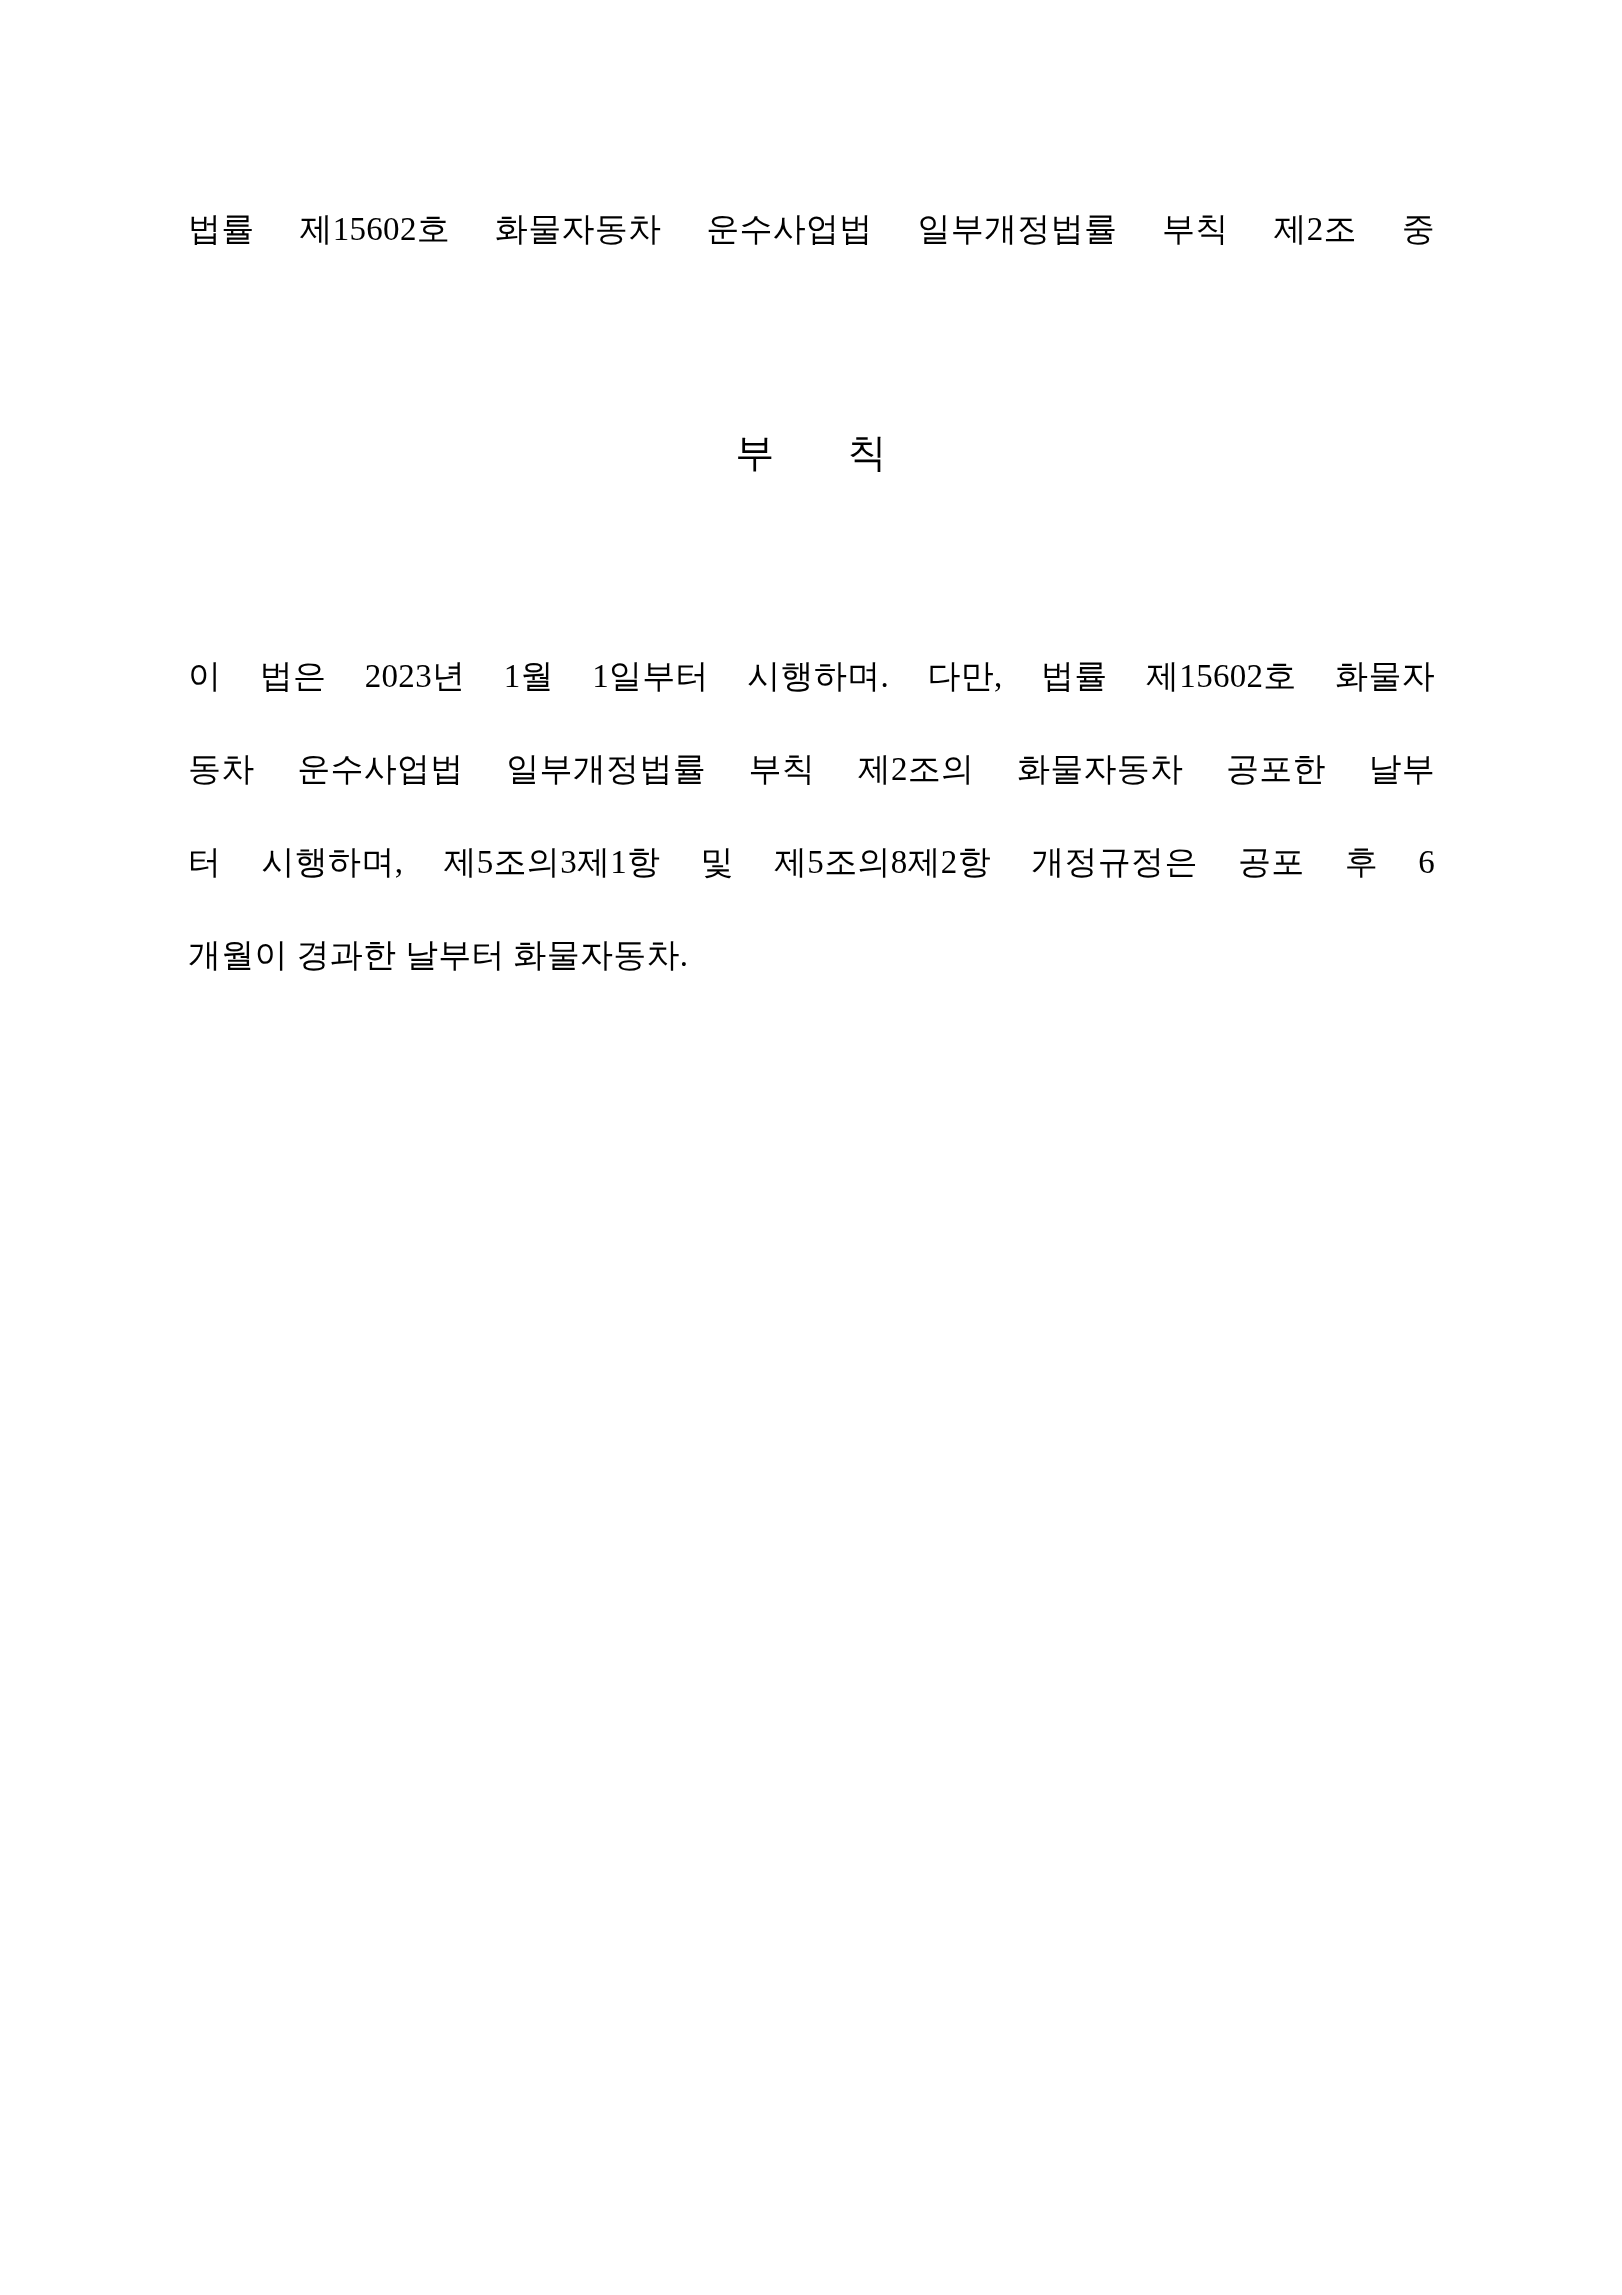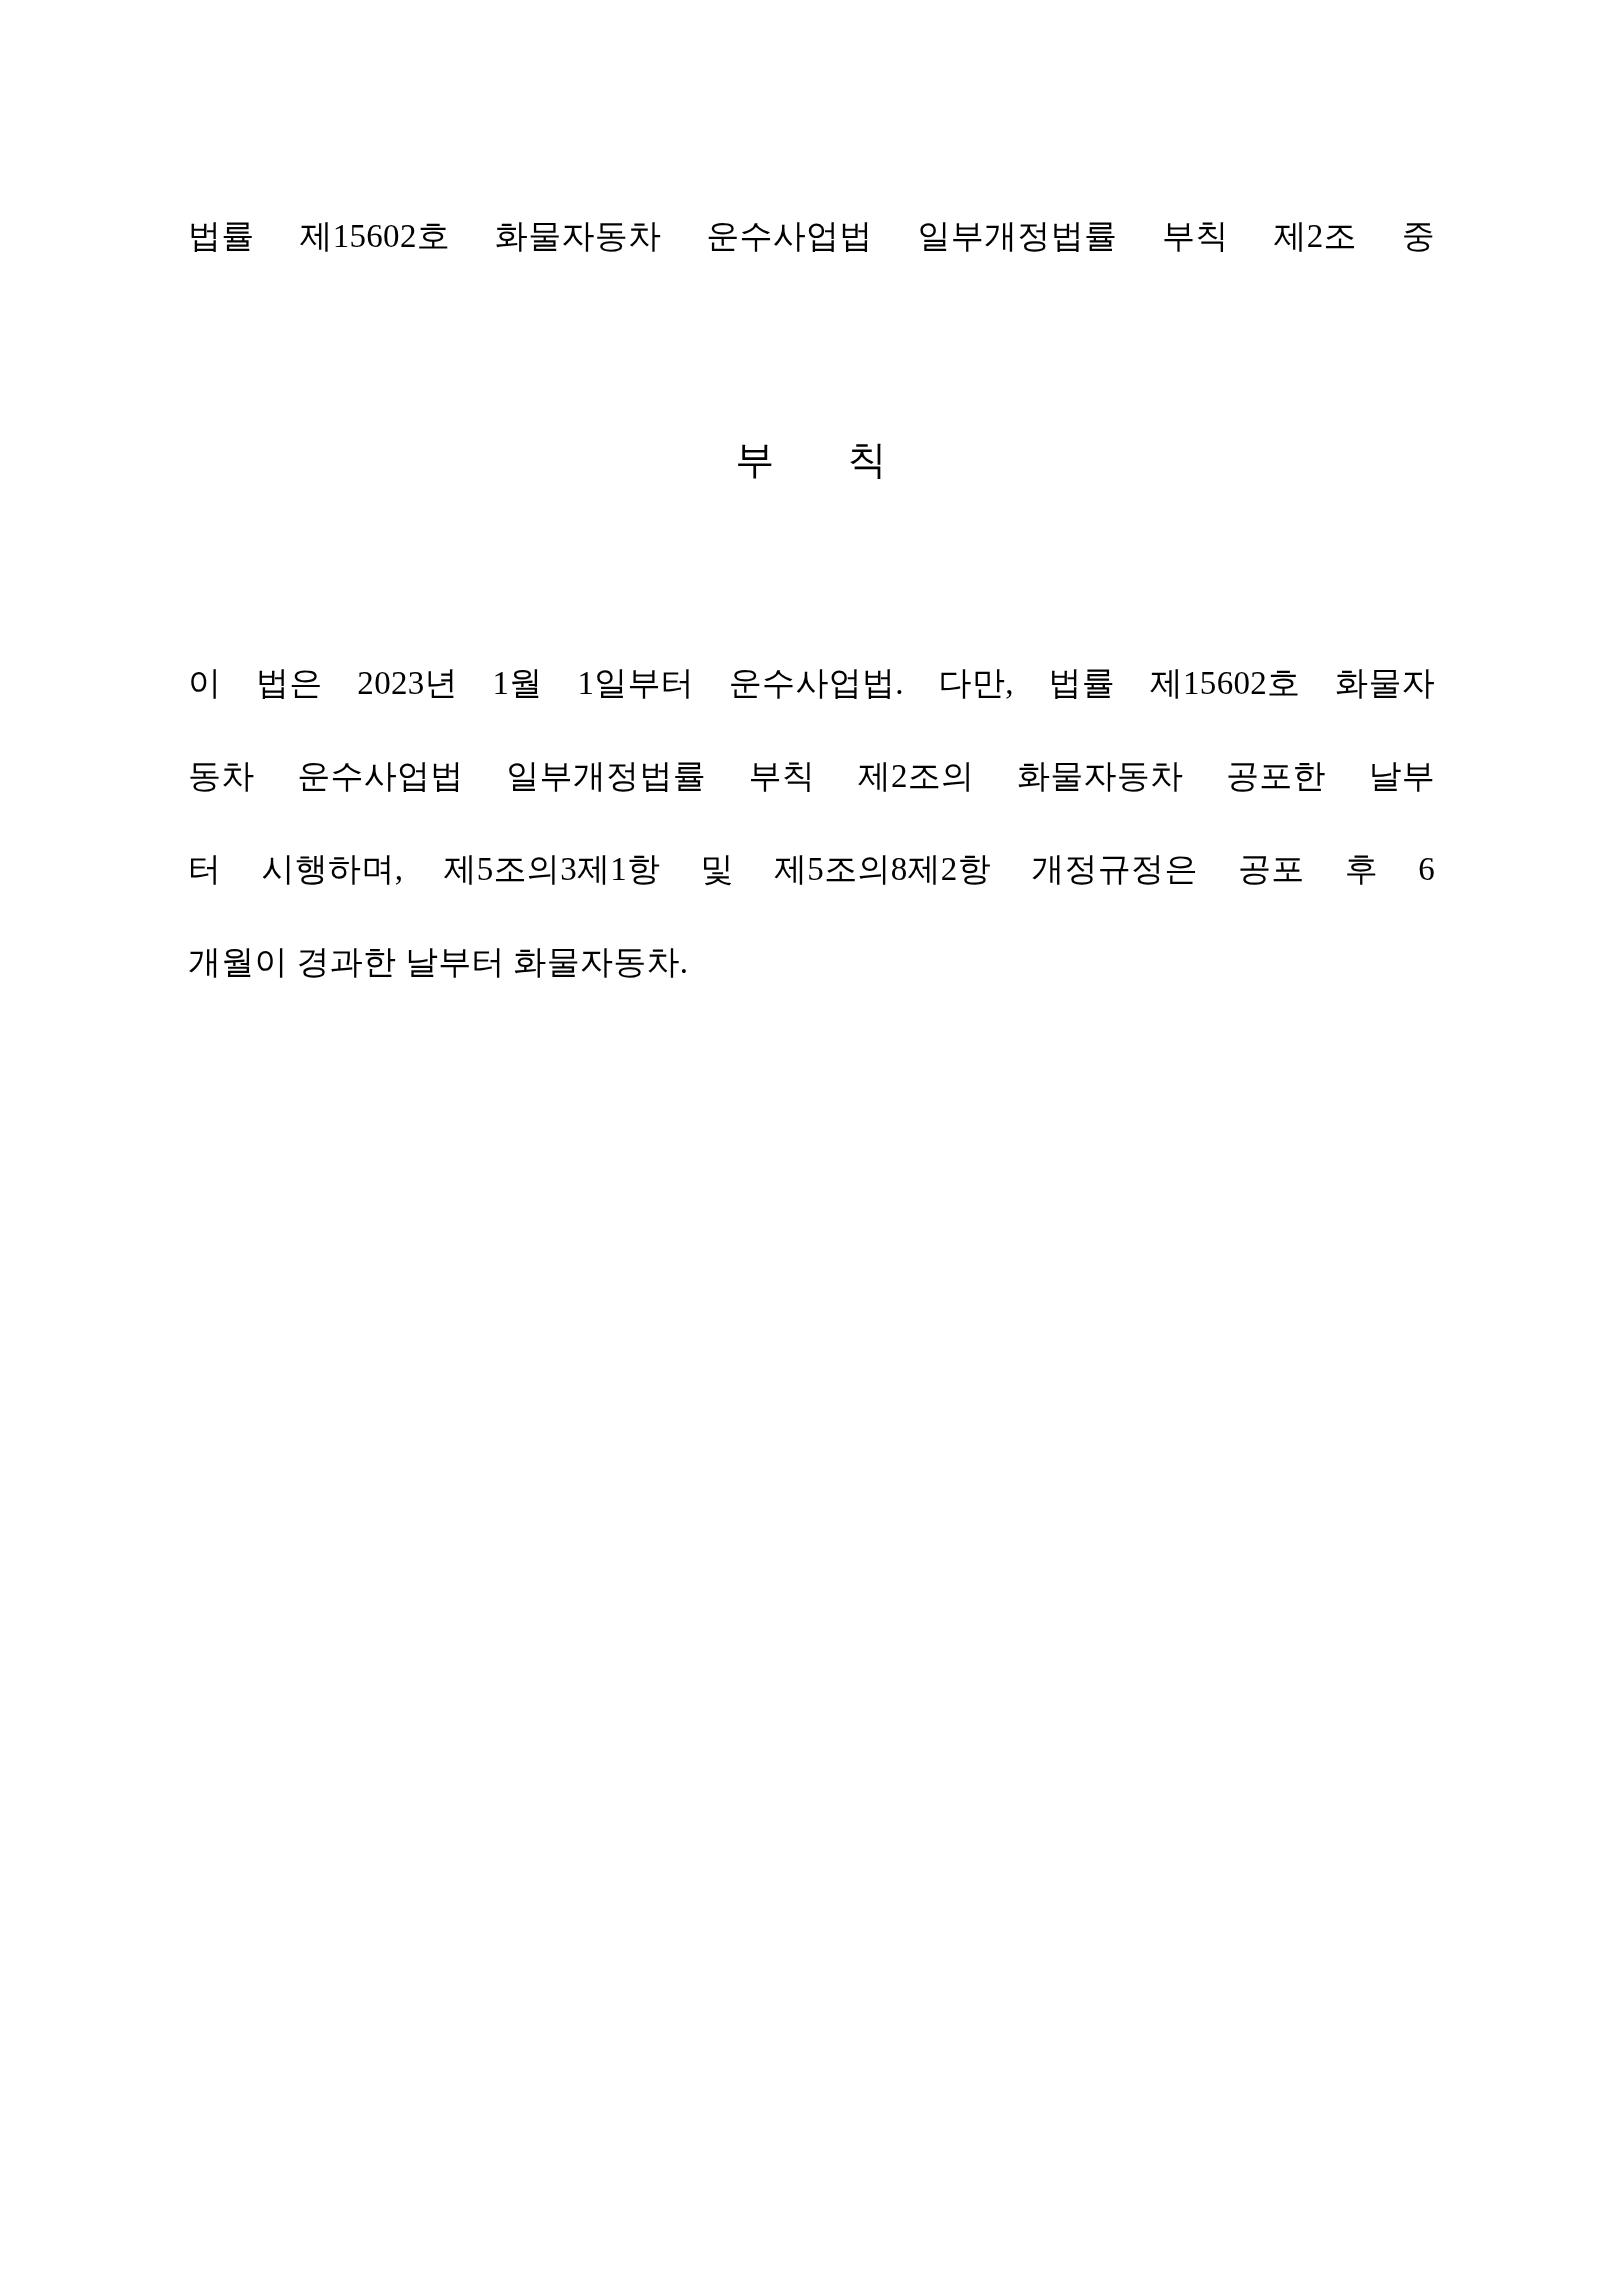--- a/index.html
+++ b/index.html
@@ -20,21 +20,21 @@
     top: 0;
     left: 0;
     width: 1623px;
     height: 2295px;
     background: #ffffff;
     box-sizing: border-box;
   }
   .content {
     position: absolute;
     left: 188px;
-    top: 190px;
+    top: 183px;
     width: 1247px;
   }
   .para {
     font-size: 33px;
     line-height: 93px;
     text-align: justify;
     text-justify: inter-character;
     letter-spacing: 0.3px;
     margin: 0;
     word-break: keep-all;
@@ -74,21 +74,21 @@
 
     <div class="gap-1"></div>
 
     <div class="heading">
       <span>부</span><span class="sp"></span><span>칙</span>
     </div>
 
     <div class="gap-2"></div>
 
     <div class="para">
-      <span class="ln stretch">이 법은 2023년 1월 1일부터 운수사업법. 다만, 법률 제15602호 화물자</span>
+      <span class="ln stretch">이 법은 2023년 1월 1일부터 시행하며. 다만, 법률 제15602호 화물자</span>
       <span class="ln stretch">동차 운수사업법 일부개정법률 부칙 제2조의 화물자동차 공포한 날부</span>
       <span class="ln stretch">터 시행하며, 제5조의3제1항 및 제5조의8제2항 개정규정은 공포 후 6</span>
       <span class="ln">개월이 경과한 날부터 화물자동차.</span>
     </div>
 
   </div>
 </div>
 
 
 </body></html>

